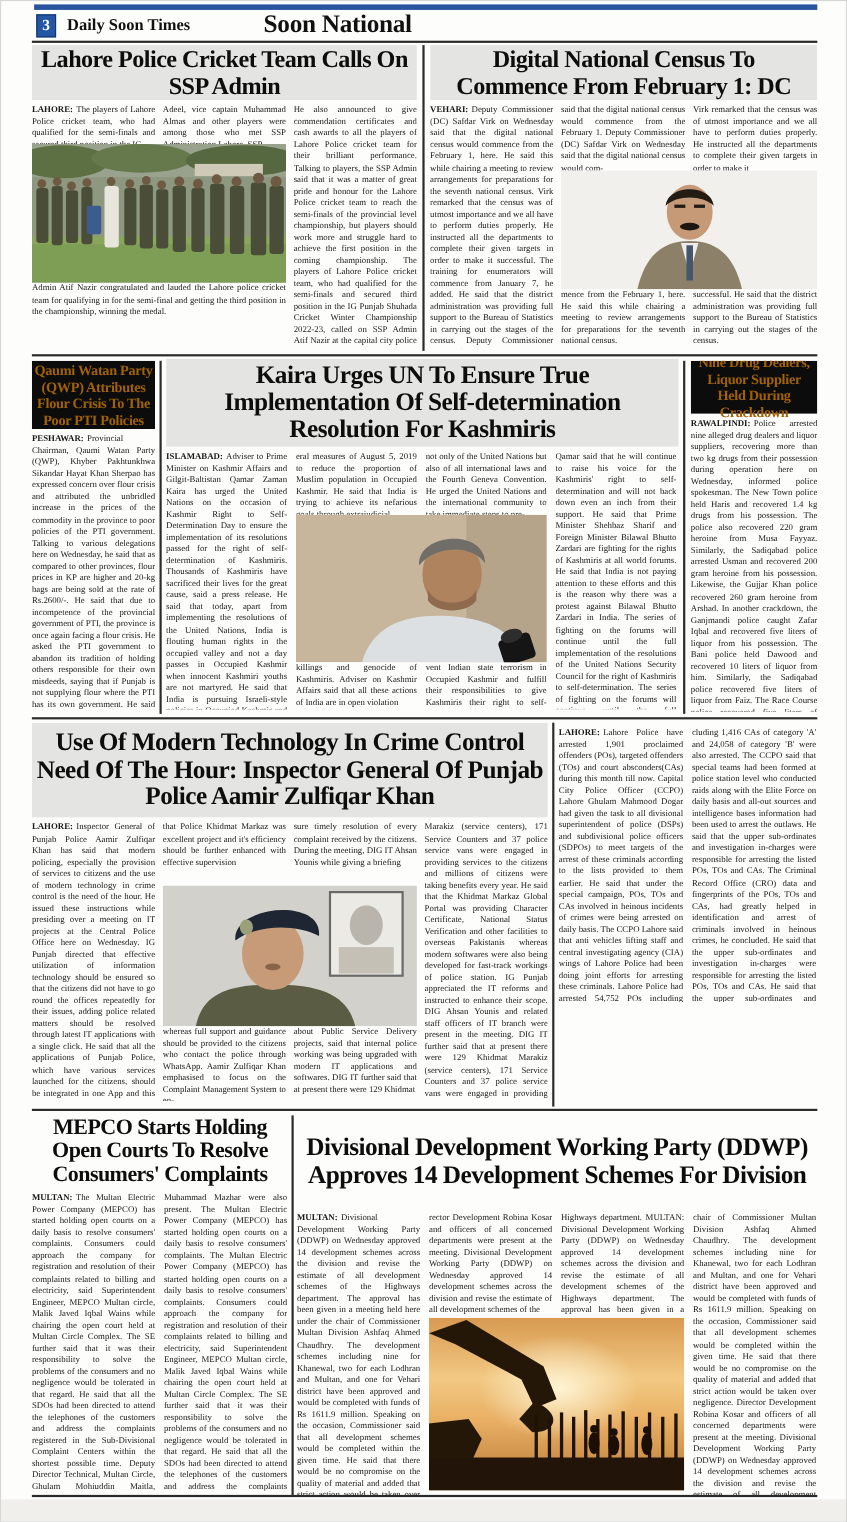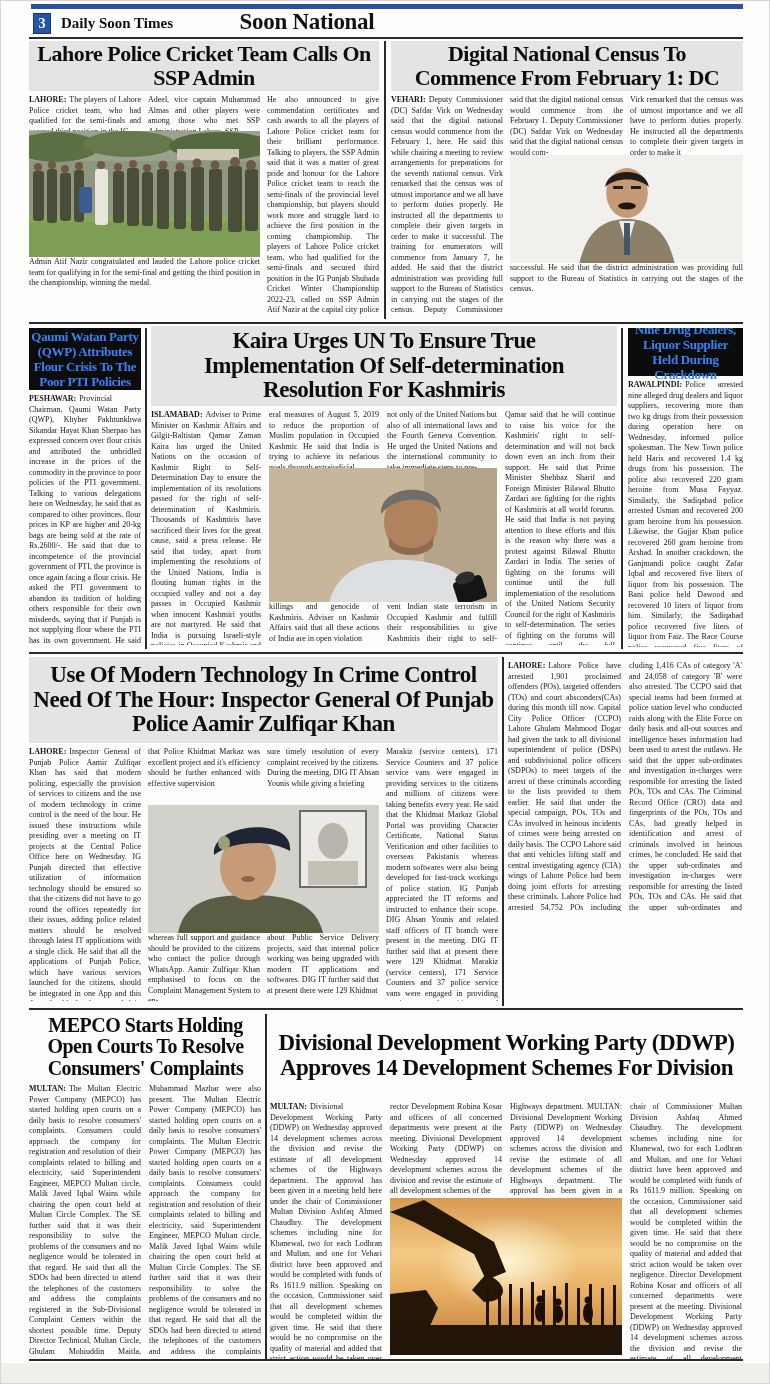--- a/index.html
+++ b/index.html
@@ -13,21 +13,21 @@
            color:#fff;font-weight:bold;font-size:14px;display:flex;align-items:center;
            justify-content:center;border:1px solid #16366b;box-sizing:border-box;}
   .masthead{position:absolute;left:60px;top:14px;font-weight:bold;font-size:15px;color:#111;}
   .section{position:absolute;left:0;top:8px;width:612px;text-align:center;font-weight:bold;
            font-size:23px;letter-spacing:-0.3px;color:#111;}
   .art{position:absolute;overflow:hidden;}
   .hbox{background:#e4e4e2;font-weight:bold;text-align:center;display:flex;align-items:center;
         justify-content:center;line-height:1.07;letter-spacing:-0.5px;color:#0d0d0d;
         box-sizing:border-box;padding:1px 4px;}
   .hbox.plain{background:transparent;}
-  .blackbox{background:#0c0c0c;color:#3b82f6;font-weight:bold;text-align:center;font-size:13px;
+  .blackbox{background:#0c0c0c;color:#a16207;font-weight:bold;text-align:center;font-size:13px;
             line-height:15px;display:flex;align-items:center;justify-content:center;
             padding:3px 2px;box-sizing:border-box;letter-spacing:-0.3px;}
   .abody{display:flex;gap:7px;overflow:hidden;margin-top:4px;}
   .gap8{gap:8px;}
   .txt{font-size:8px;line-height:10.5px;text-align:justify;margin:0;overflow:hidden;color:#181818;}
   .dl{padding-right:3px;}
   .t2{display:flex;gap:7px;overflow:hidden;flex:none;}
   .t2>.txt{flex:1;}
   .stack{display:flex;flex-direction:column;flex:none;}
   .grow{flex:1;overflow:hidden;}
@@ -123,20 +123,21 @@
           <path d="M70,108 C78,74 96,64 118,64 C140,64 158,74 166,108 Z" fill="#8d8068"></path>
           <polygon points="110,66 126,66 118,94" fill="#ececea"></polygon>
           <rect x="115" y="68" width="6" height="32" fill="#45556b"></rect>
           <ellipse cx="118" cy="38" rx="21" ry="25" fill="#c69a76"></ellipse>
           <path d="M96,32 C98,12 138,12 140,32 C130,22 106,22 96,32 Z" fill="#221c15"></path>
           <rect x="104" y="31" width="10" height="3" fill="#221c15"></rect>
           <rect x="122" y="31" width="10" height="3" fill="#221c15"></rect>
           <ellipse cx="118" cy="51" rx="9" ry="3.5" fill="#1c1712"></ellipse>
         </svg>
         <div class="t2 grow">
+          <p class="txt">mence from the February 1, here. He said this while chairing a meeting to review arrangements for preparations for the seventh national census.</p>
           <p class="txt">successful. He said that the district administration was providing full support to the Bureau of Statistics in carrying out the stages of the census.</p>
         </div>
       </div>
     </div>
   </section>
 
   <div class="hr" style="top:321px"></div>
 
   <section class="art" style="left:28px;top:327px;width:112px;height:321px">
     <div class="blackbox" style="height:62px">Qaumi Watan Party (QWP) Attributes Flour Crisis To The Poor PTI Policies</div>

